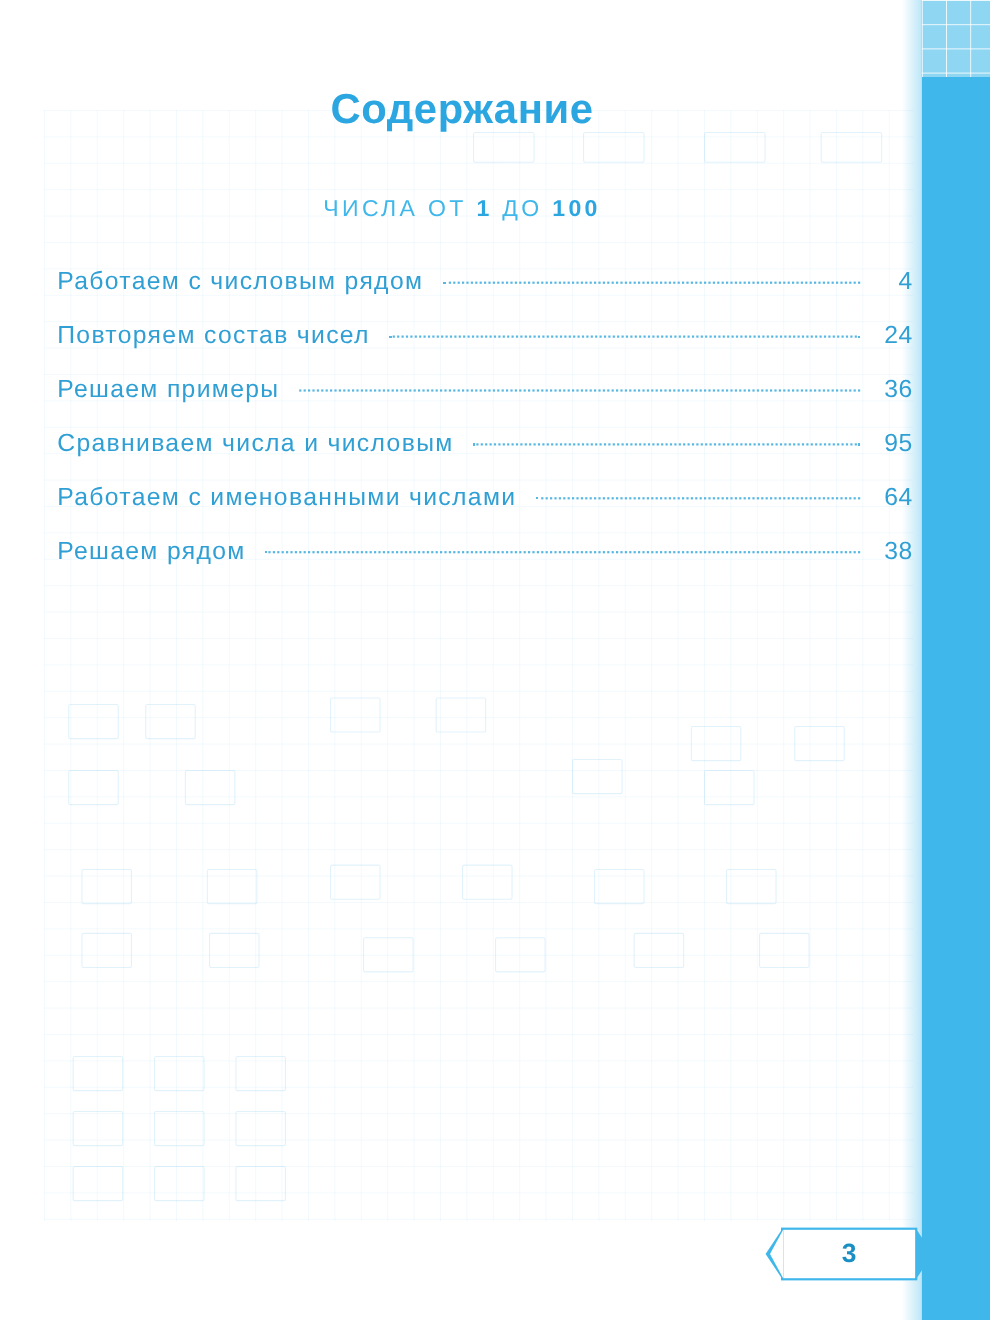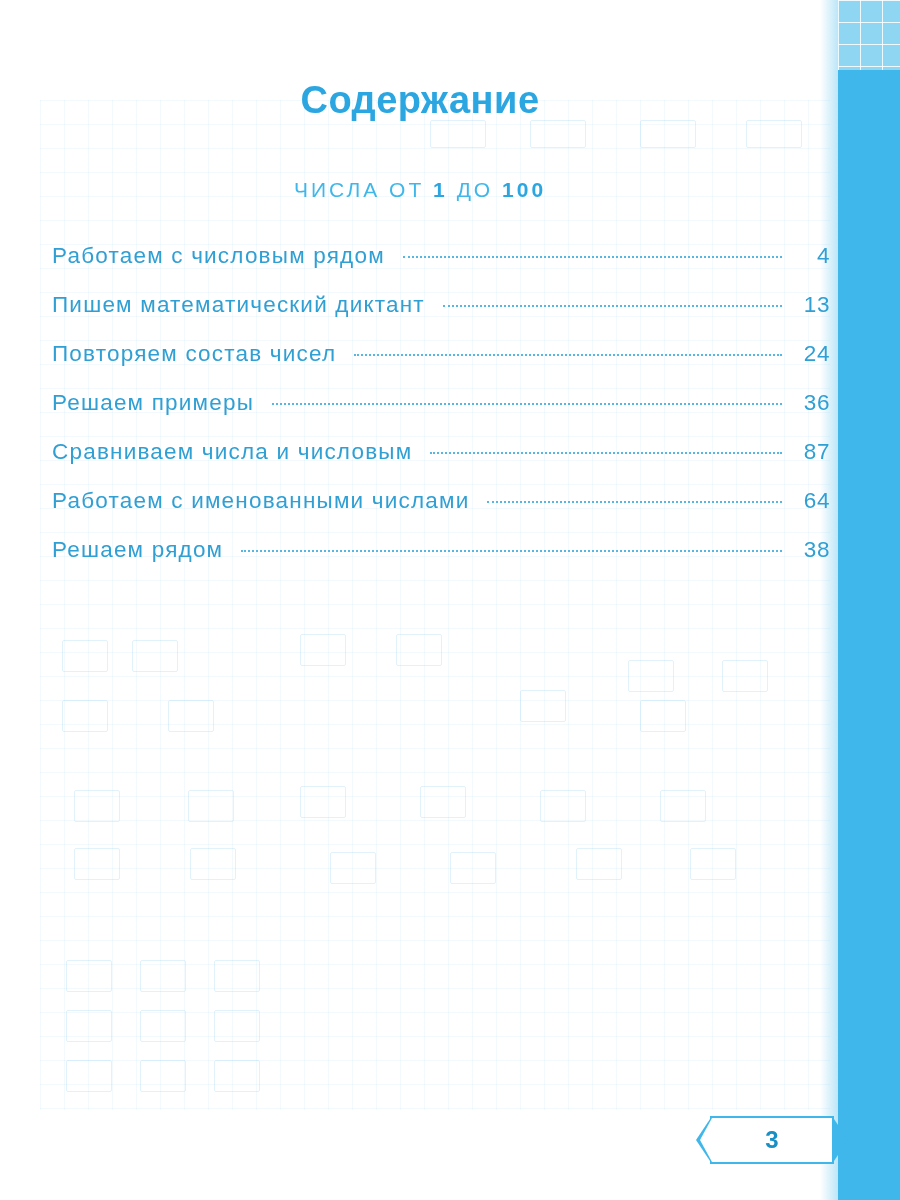--- a/index.html
+++ b/index.html
@@ -253,42 +253,37 @@
   </div>
 
   <div class="toc">
 
     <div class="toc-row">
       <span class="toc-label">Работаем с числовым рядом</span>
       <span class="toc-dots"></span>
       <span class="toc-page">4</span>
     </div>
 
-    <div class="toc-row">
-      <span class="toc-label">Пишем математический диктант</span>
-      <span class="toc-dots"></span>
-      <span class="toc-page">13</span>
-    </div>
 
     <div class="toc-row">
       <span class="toc-label">Повторяем состав чисел</span>
       <span class="toc-dots"></span>
       <span class="toc-page">24</span>
     </div>
 
     <div class="toc-row">
       <span class="toc-label">Решаем примеры</span>
       <span class="toc-dots"></span>
       <span class="toc-page">36</span>
     </div>
 
     <div class="toc-row">
       <span class="toc-label">Сравниваем числа и числовым</span>
       <span class="toc-dots"></span>
-      <span class="toc-page">87</span>
+      <span class="toc-page">95</span>
     </div>
 
     <div class="toc-row">
       <span class="toc-label">Работаем с именованными числами</span>
       <span class="toc-dots"></span>
       <span class="toc-page">64</span>
     </div>
 
     <div class="toc-row">
       <span class="toc-label">Решаем рядом</span>

